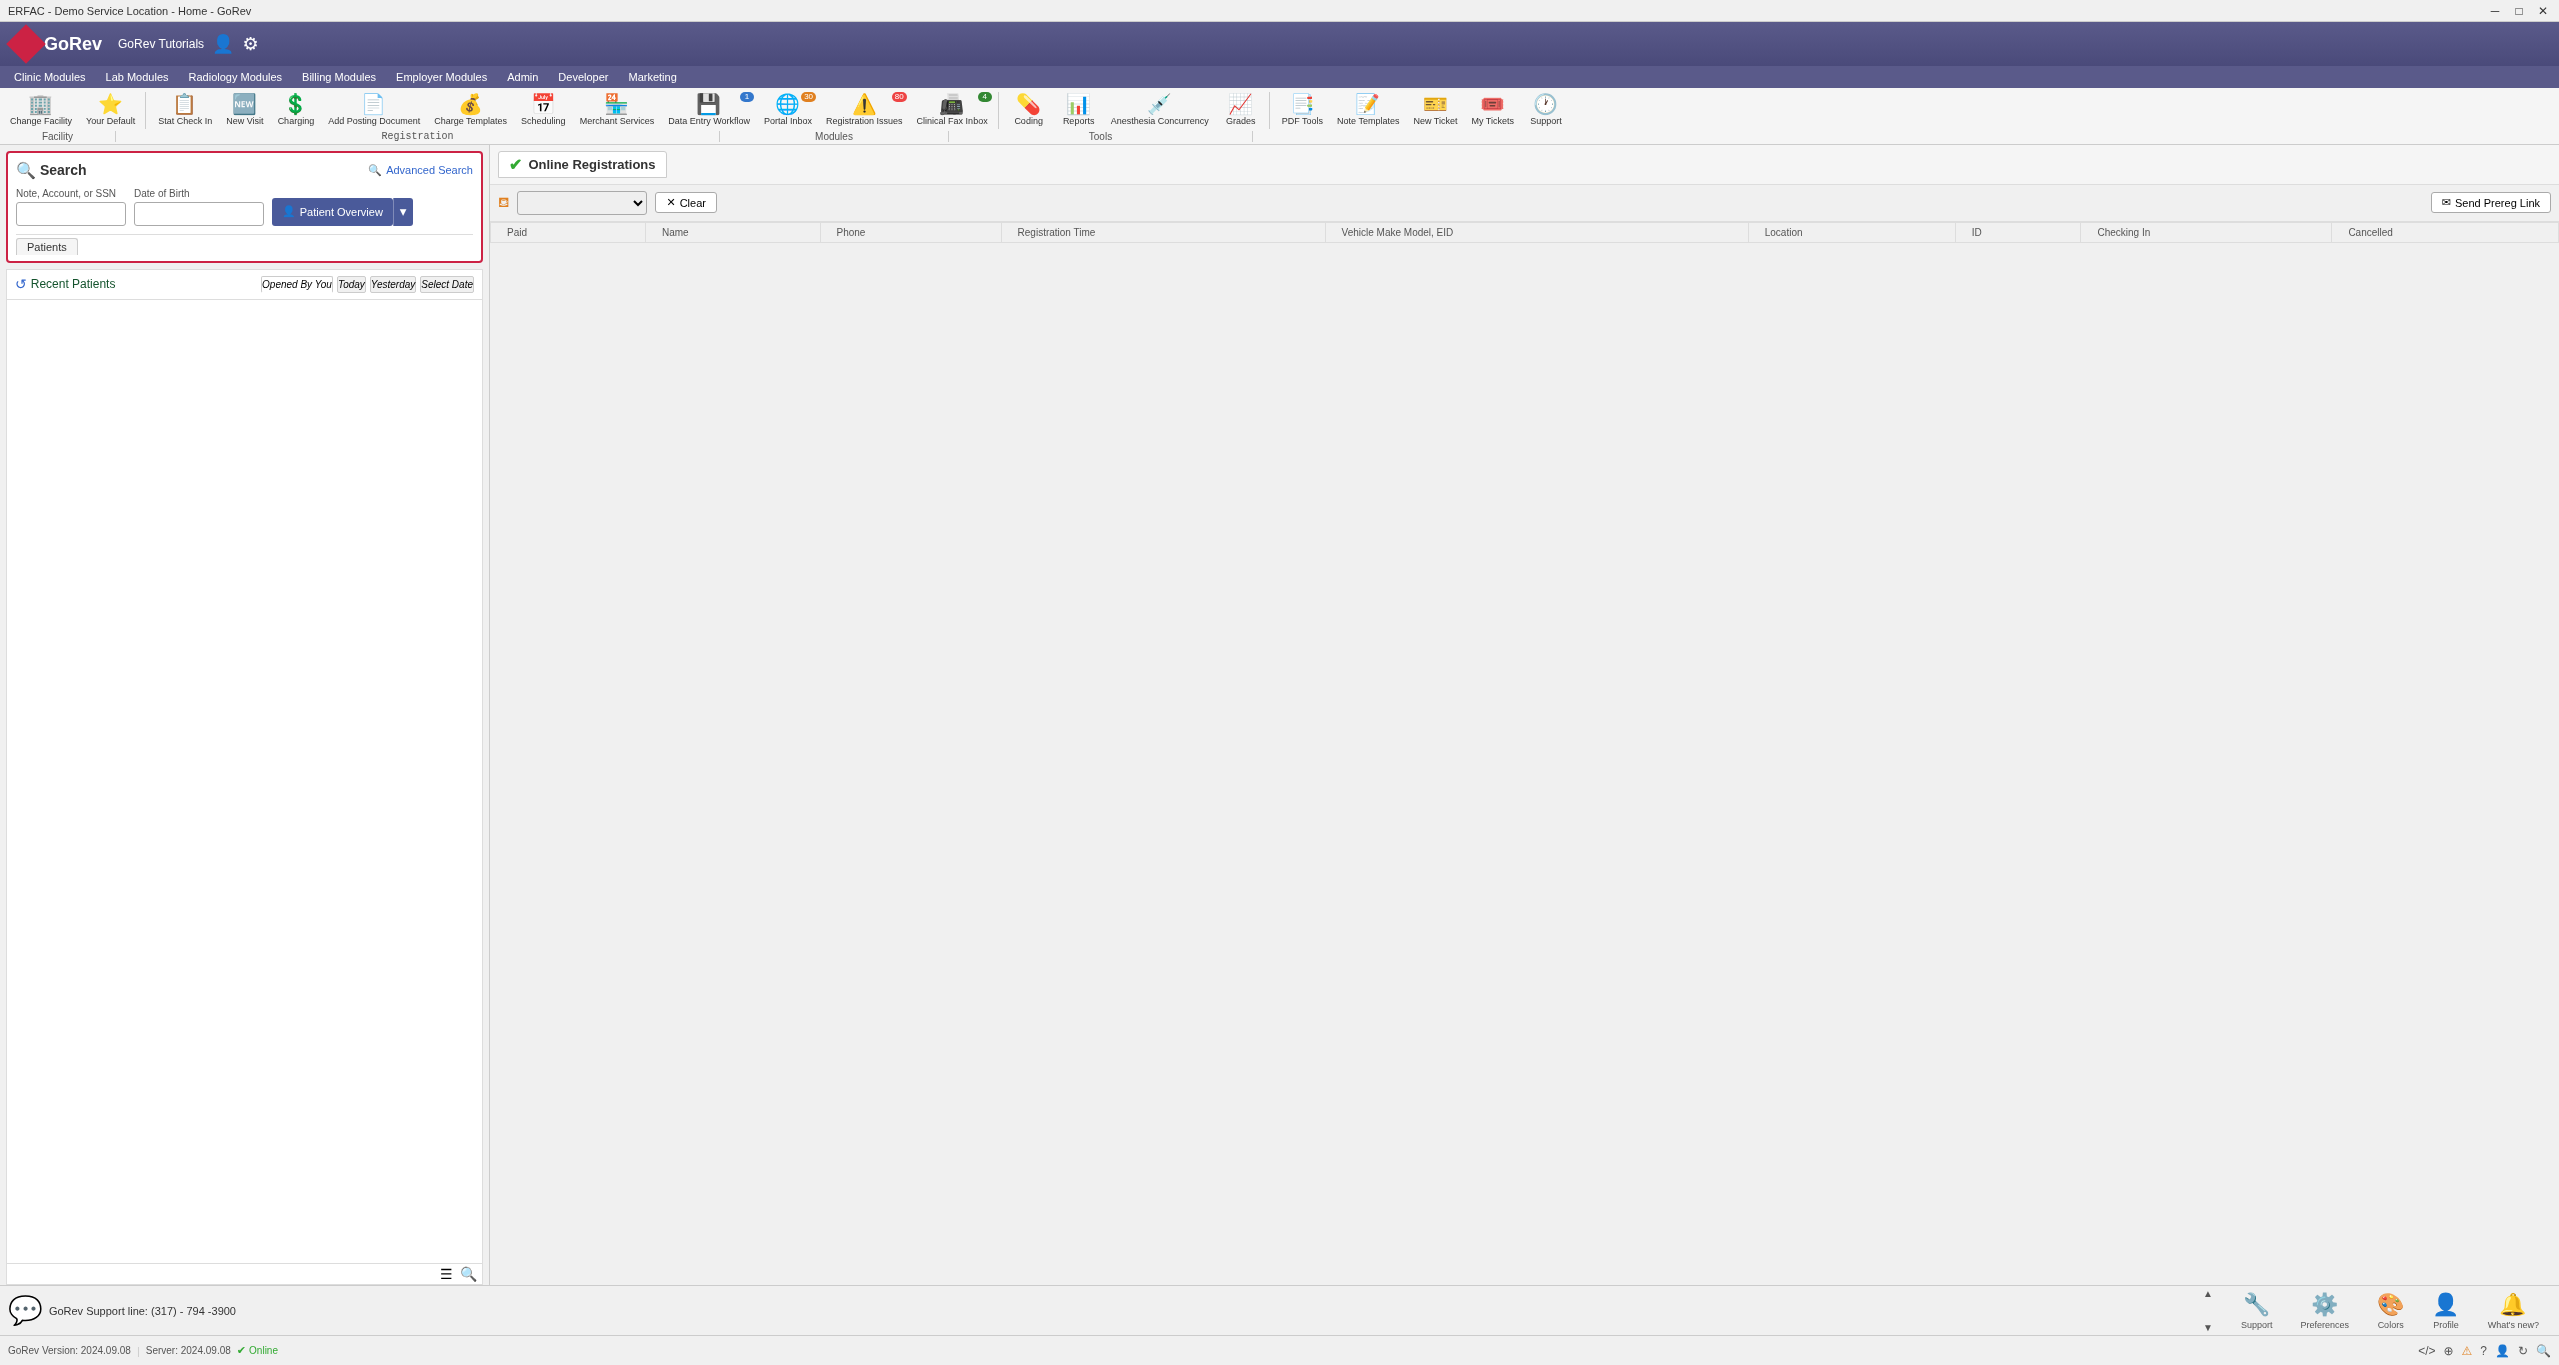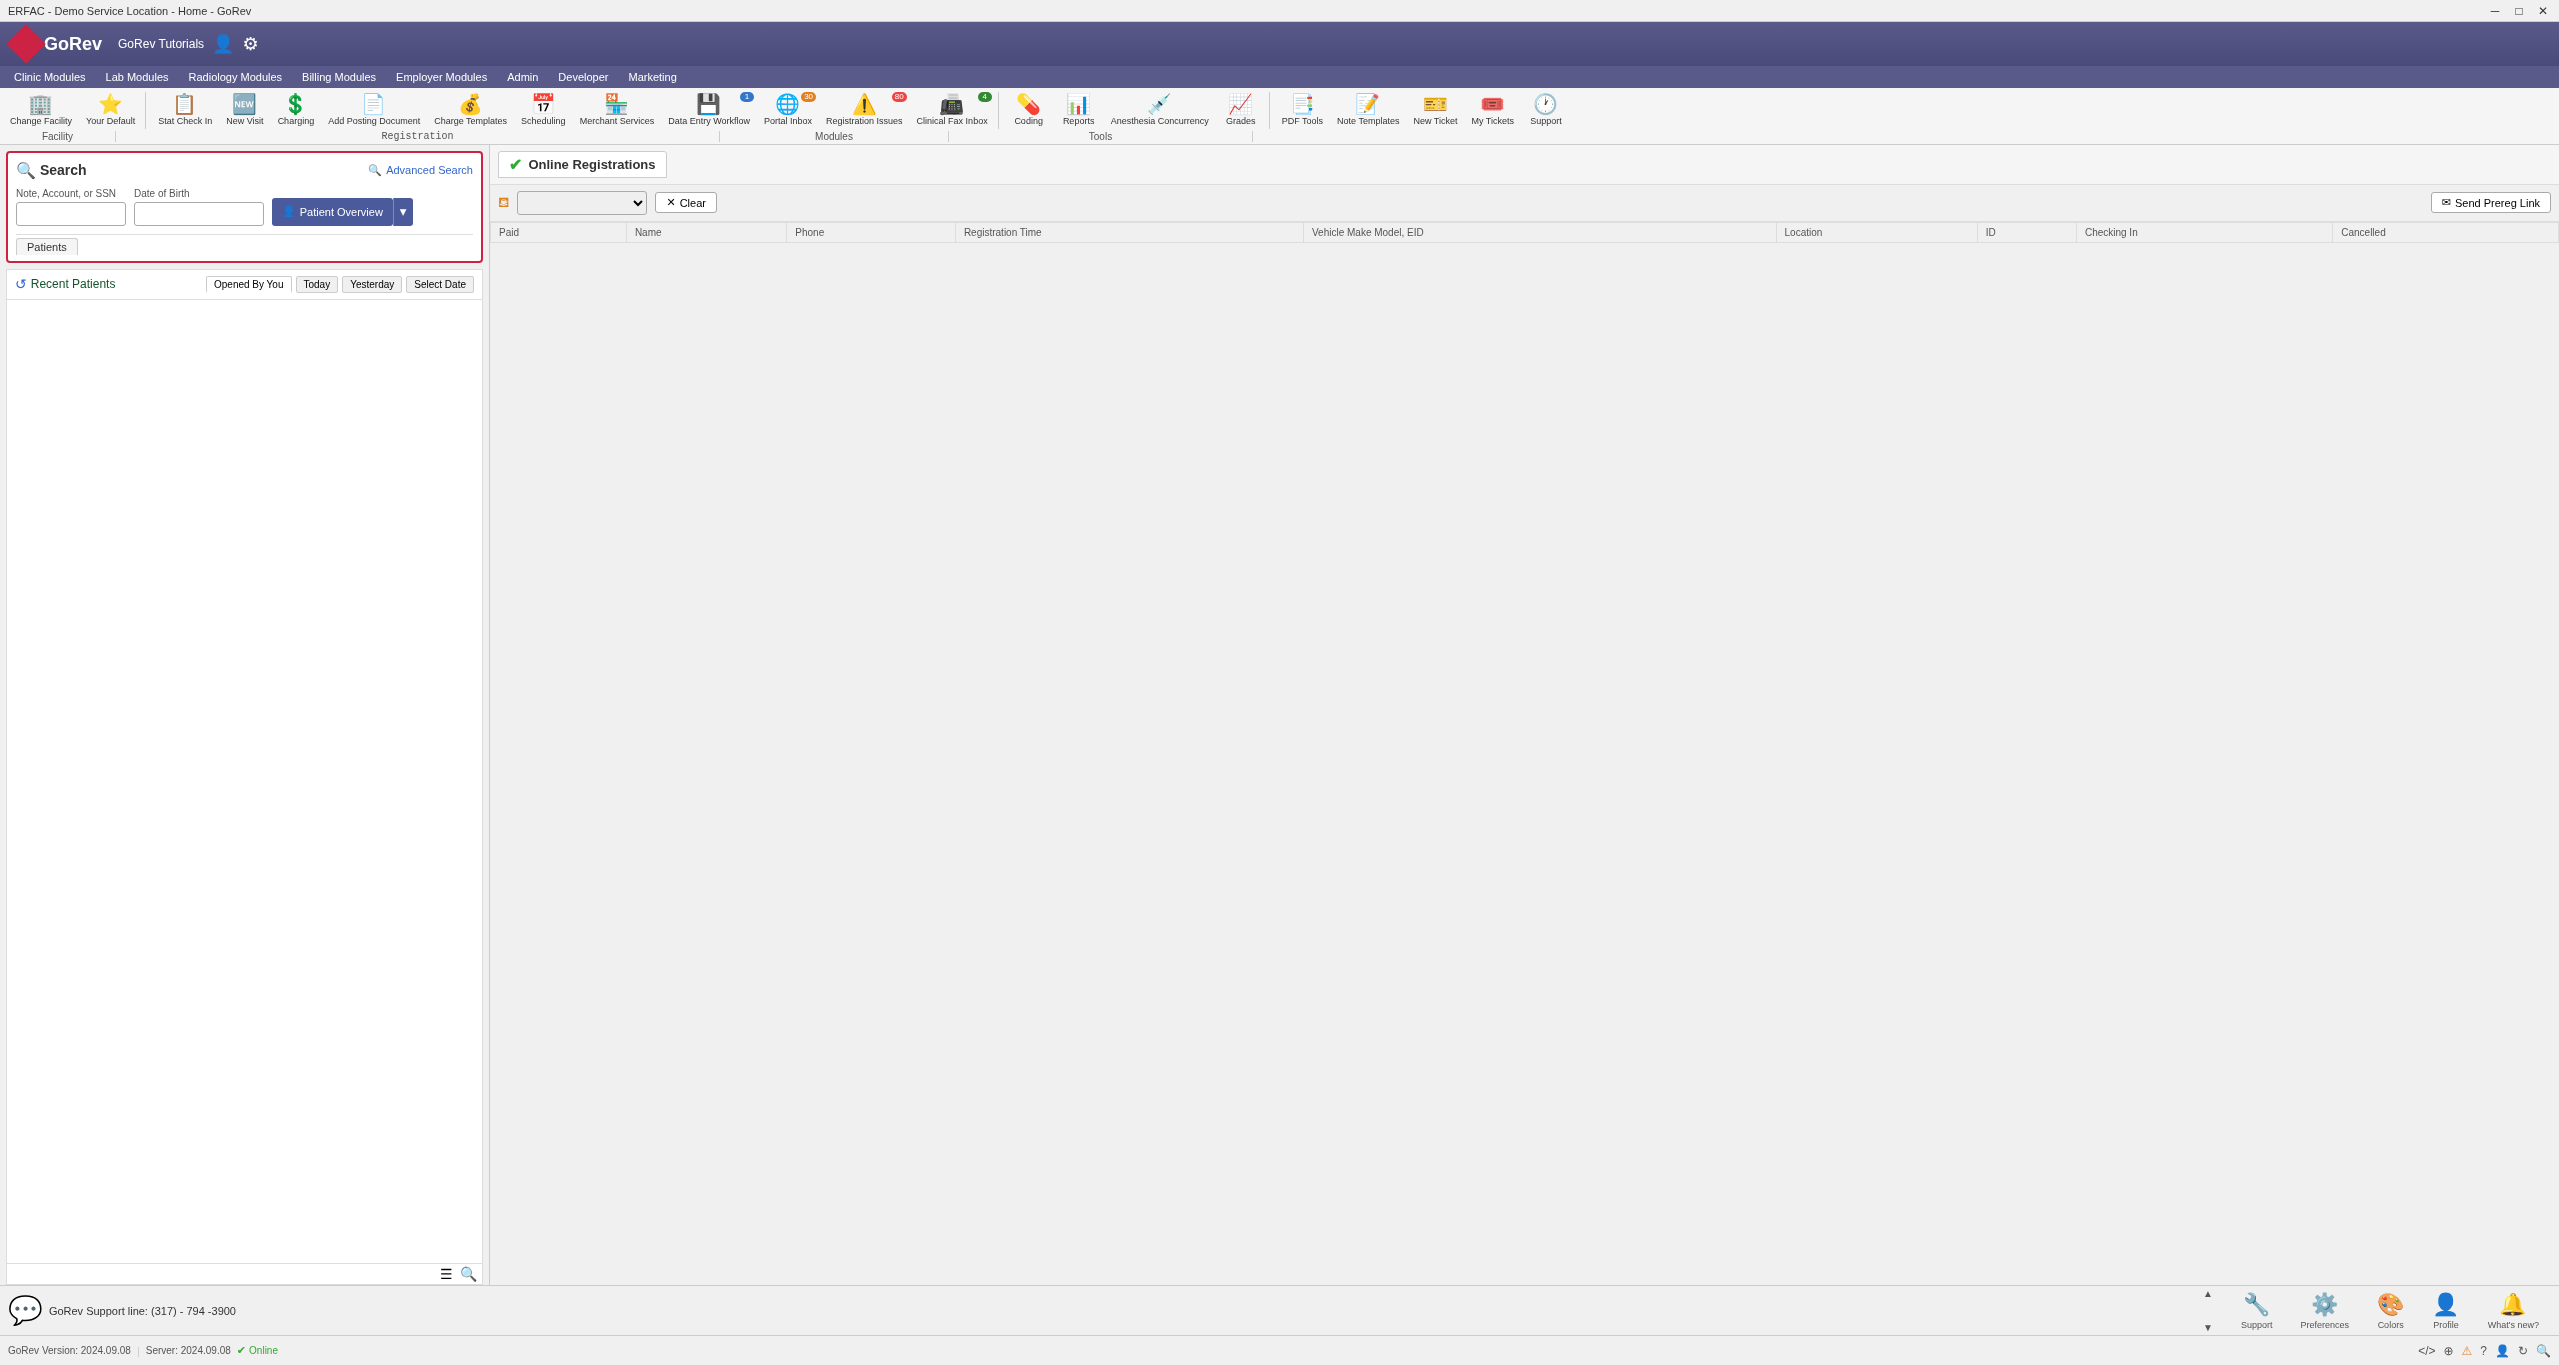--- a/index.html
+++ b/index.html
@@ -199,21 +199,21 @@
       flex-direction: column;
     }
     #recent-header {
       display: flex;
       align-items: center;
       padding: 6px 8px;
       border-bottom: 1px solid #ddd;
       gap: 4px;
     }
     #recent-title { font-size: 12px; font-weight: normal; color: #14532d; flex: 1; }
-    .recent-tab { font-size: 10px; border: 1px solid #ccc; padding: 2px 7px; background: #f0f0f0; cursor: pointer; border-radius: 2px; }
+    .recent-tab { font-size: 10px; border: 1px solid #ccc; padding: 2px 0; background: #f0f0f0; cursor: pointer; border-radius: 2px; font-style: italic; }
     .recent-tab.active { background: white; border-bottom-color: white; }
     #recent-content { flex: 1; overflow-y: auto; }
     #left-footer {
       display: flex;
       align-items: center;
       justify-content: flex-end;
       padding: 2px 4px;
       border-top: 1px solid #ddd;
       gap: 8px;
     }
@@ -270,21 +270,21 @@
       display: flex; align-items: center; gap: 4px;
       background: white; border: 1px solid #aaa; border-radius: 3px;
       padding: 3px 10px; font-size: 11px; cursor: pointer;
     }
 
     
     #reg-table { width: 100%; border-collapse: collapse; }
     #reg-table th {
       background: #f0f0f0;
       border: 1px solid #ddd;
-      padding: 4px 8px;
+      padding: 4px 16px;
       font-size: 10px;
       font-weight: normal;
       color: #555;
       text-align: left;
       white-space: nowrap;
       margin-left: 24px;
     }
     #right-content { flex: 1; overflow: auto; }
 
     

